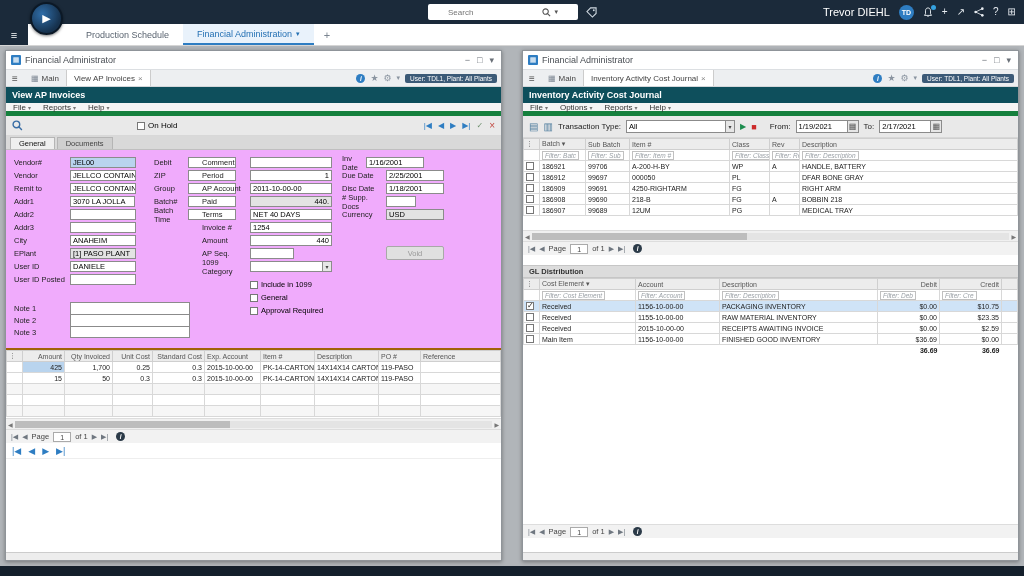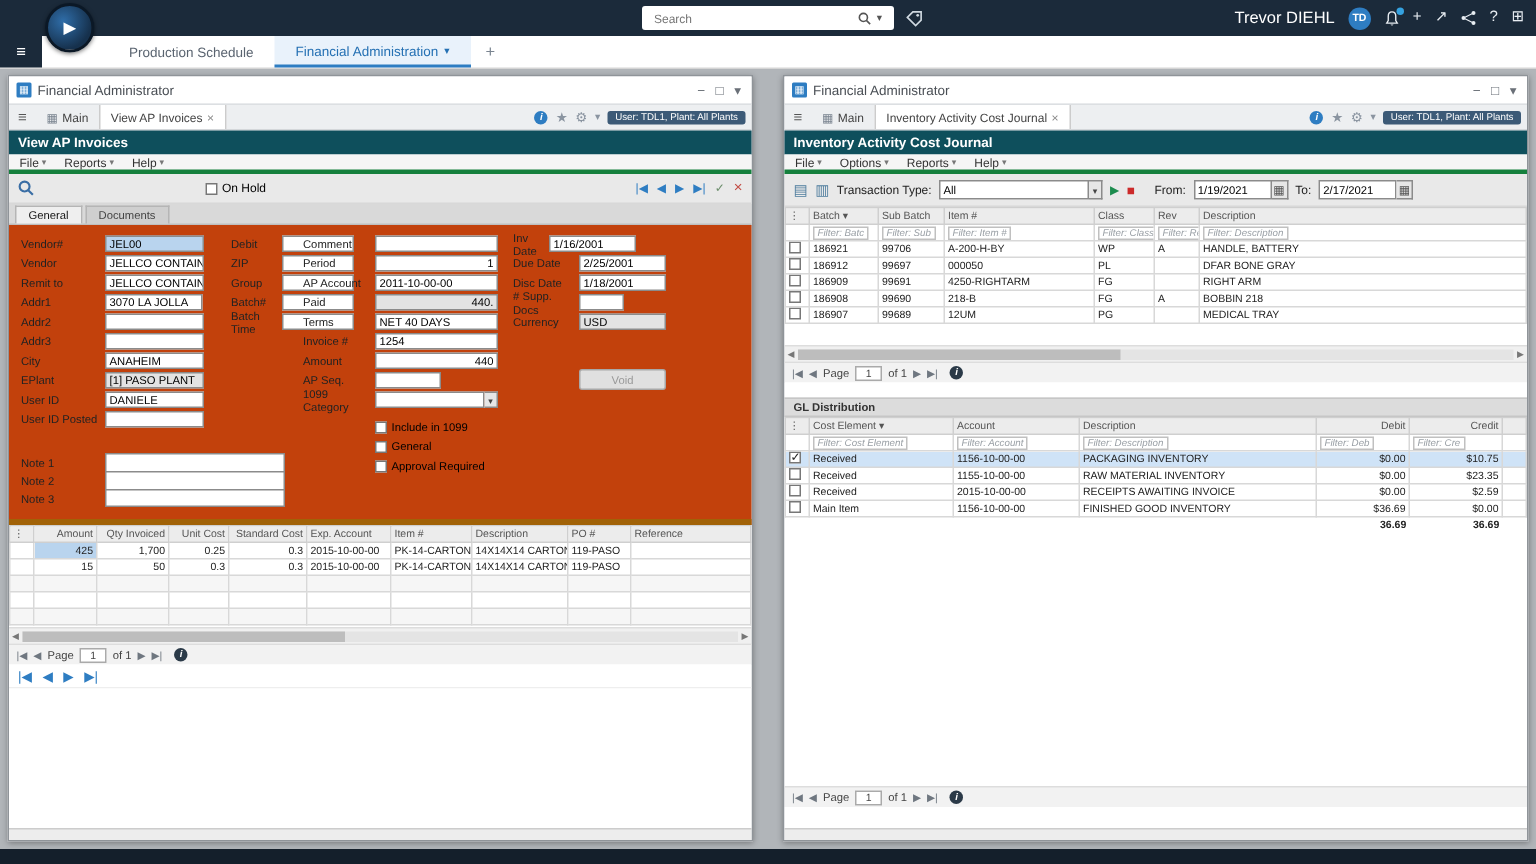--- a/index.html
+++ b/index.html
@@ -3,21 +3,21 @@
 <meta charset="utf-8">
 <style>
 *{margin:0;padding:0;box-sizing:border-box;}
 html,body{width:1024px;height:576px;}
 body{font-family:"Liberation Sans",sans-serif;background:#b1b5b9;position:relative;overflow:hidden;}
 .topbar{position:absolute;top:0;left:0;width:100%;height:24px;background:#1b2a3a;display:flex;align-items:center;color:#fff;z-index:5;}
 .compass{position:absolute;left:30px;top:2px;width:33px;height:33px;border-radius:50%;background:radial-gradient(circle at 35% 35%,#2f6da8,#16314d 70%);border:2px solid #0b1826;z-index:9;display:flex;align-items:center;justify-content:center;color:#fff;font-size:11px;box-shadow:0 1px 3px rgba(0,0,0,.5);}
 .brand{margin-left:72px;font-size:10px;font-weight:bold;display:flex;align-items:center;gap:5px;white-space:nowrap;}
 .brand .caret{font-size:7px;opacity:.8;}
 .searchwrap{position:absolute;left:428px;top:4px;display:flex;align-items:center;}
-.searchbox{width:168px;height:16px;background:#fff;border-radius:2px;display:flex;align-items:center;padding:0 8px;}
+.searchbox{width:150px;height:16px;background:#fff;border-radius:2px;display:flex;align-items:center;padding:0 20px;}
 .searchbox input{border:none;outline:none;flex:1;font-size:8px;font-family:inherit;color:#333;background:transparent;min-width:0;}
 .searchbox .caret{font-size:7px;color:#555;margin-left:3px;}
 .tagbtn{margin-left:8px;color:#cfd8e0;font-size:10px;}
 .topright{position:absolute;right:8px;top:0;height:24px;display:flex;align-items:center;gap:9px;}
 .topright .uname{font-size:11px;}
 .avatar{width:15px;height:15px;border-radius:50%;background:#2e7dc2;color:#fff;font-size:7px;display:flex;align-items:center;justify-content:center;font-weight:bold;}
 .topicon{color:#e8edf2;font-size:10px;line-height:1;position:relative;}
 .badge-dot{position:absolute;top:-2px;right:-3px;width:5px;height:5px;border-radius:50%;background:#35a2e0;}
 .navtabs{position:absolute;top:24px;left:0;width:100%;height:22px;background:#fff;border-bottom:1px solid #d5d5d5;display:flex;align-items:stretch;}
 .hambox{width:28px;background:#1b2a3a;color:#fff;display:flex;align-items:center;justify-content:center;font-size:11px;}
@@ -39,34 +39,34 @@
 .ptab.active{background:#fff;border-left:1px solid #ccc;border-right:1px solid #ccc;}
 .ptab .x{color:#888;font-size:8px;}
 .ptab .ticn{color:#7a8490;font-size:8px;}
 .ptabs .spacer{flex:1;}
 .ptabicons{display:flex;align-items:center;gap:5px;padding-right:4px;}
 .icircle{width:9px;height:9px;border-radius:50%;background:#2e7dc2;color:#fff;font-size:6.5px;font-weight:bold;font-style:italic;display:flex;align-items:center;justify-content:center;}
 .staricon,.gearicon{color:#8a94a0;font-size:9px;}
 .smallcaret{color:#8a94a0;font-size:7px;}
 .ubadge{background:#3c5a77;color:#fff;font-size:6.5px;padding:1px 5px;border-radius:2px;white-space:nowrap;}
 .teal{height:16px;background:#0e4f5c;color:#fff;font-size:9px;font-weight:bold;display:flex;align-items:center;padding:0 6px;}
-.menubar{height:13px;background:#f5f5f5;border-bottom:3px solid #15803d;display:flex;align-items:center;gap:12px;padding:0 7px;font-size:8px;color:#333;}
+.menubar{height:13px;background:#f5f5f5;border-bottom:5px solid #15803d;display:flex;align-items:center;gap:12px;padding:0 7px;font-size:8px;color:#333;}
 .mitem{display:flex;align-items:center;gap:2px;}
 .mitem .caret{font-size:6px;color:#777;}
 .ltoolbar{height:20px;background:#e9e9e9;border-bottom:1px solid #d8d8d8;display:flex;align-items:center;padding:0 6px;font-size:8px;gap:4px;}
 .onhold{display:flex;align-items:center;gap:3px;margin-left:110px;}
 .cb{width:8px;height:8px;border:1px solid #777;background:#fff;display:inline-block;position:relative;flex:none;}
 .cb.on::after{content:"✓";position:absolute;top:-2px;left:0;font-size:8px;color:#222;}
 .navbtns{margin-left:auto;display:flex;align-items:center;gap:6px;color:#2e7dc2;font-size:8px;}
 .navbtns .chk{color:#6d8f6d;}
 .navbtns .cls{color:#c24b43;font-size:10px;}
 .formtabs{height:14px;background:#d9d9d9;display:flex;align-items:flex-end;padding:1px 4px 0;gap:2px;border-bottom:1px solid #bfbfbf;}
 .ftab{font-size:7.5px;padding:1px 8px;background:#cfcfcf;border:1px solid #b5b5b5;border-bottom:none;color:#444;}
 .ftab.active{background:#efefef;color:#111;}
-.formarea{height:200px;background:#c2410c;position:relative;font-size:7.5px;border-bottom:4px solid #a16207;}
+.formarea{height:200px;background:#f0abfc;position:relative;font-size:7.5px;border-bottom:2px solid #a16207;}
 .fcol{position:absolute;top:6px;}
 .frow{display:flex;align-items:center;height:13px;}
 .lbl{color:#222;flex:none;}
 .fld{background:#fff;border:1px solid #8b8b8b;height:11px;line-height:9px;font-size:7.5px;padding:0 2px;color:#000;overflow:hidden;white-space:nowrap;flex:none;}
 .fld.sel{background:#b9d4ee;}
 .fld.gray{background:#e3e3e3;}
 .fld.rt{text-align:right;}
 .dropcaret{width:9px;height:11px;background:#e6e6e6;border:1px solid #8b8b8b;border-left:none;font-size:6px;display:flex;align-items:center;justify-content:center;color:#444;flex:none;}
 .voidbtn{position:absolute;left:380px;top:96px;background:#e0e0e0;border:1px solid #a8a8a8;color:#999;font-size:7.5px;text-align:center;width:58px;height:14px;line-height:13px;border-radius:2px;}
 .cbgroup{position:absolute;left:244px;top:130px;display:flex;flex-direction:column;gap:4px;}

